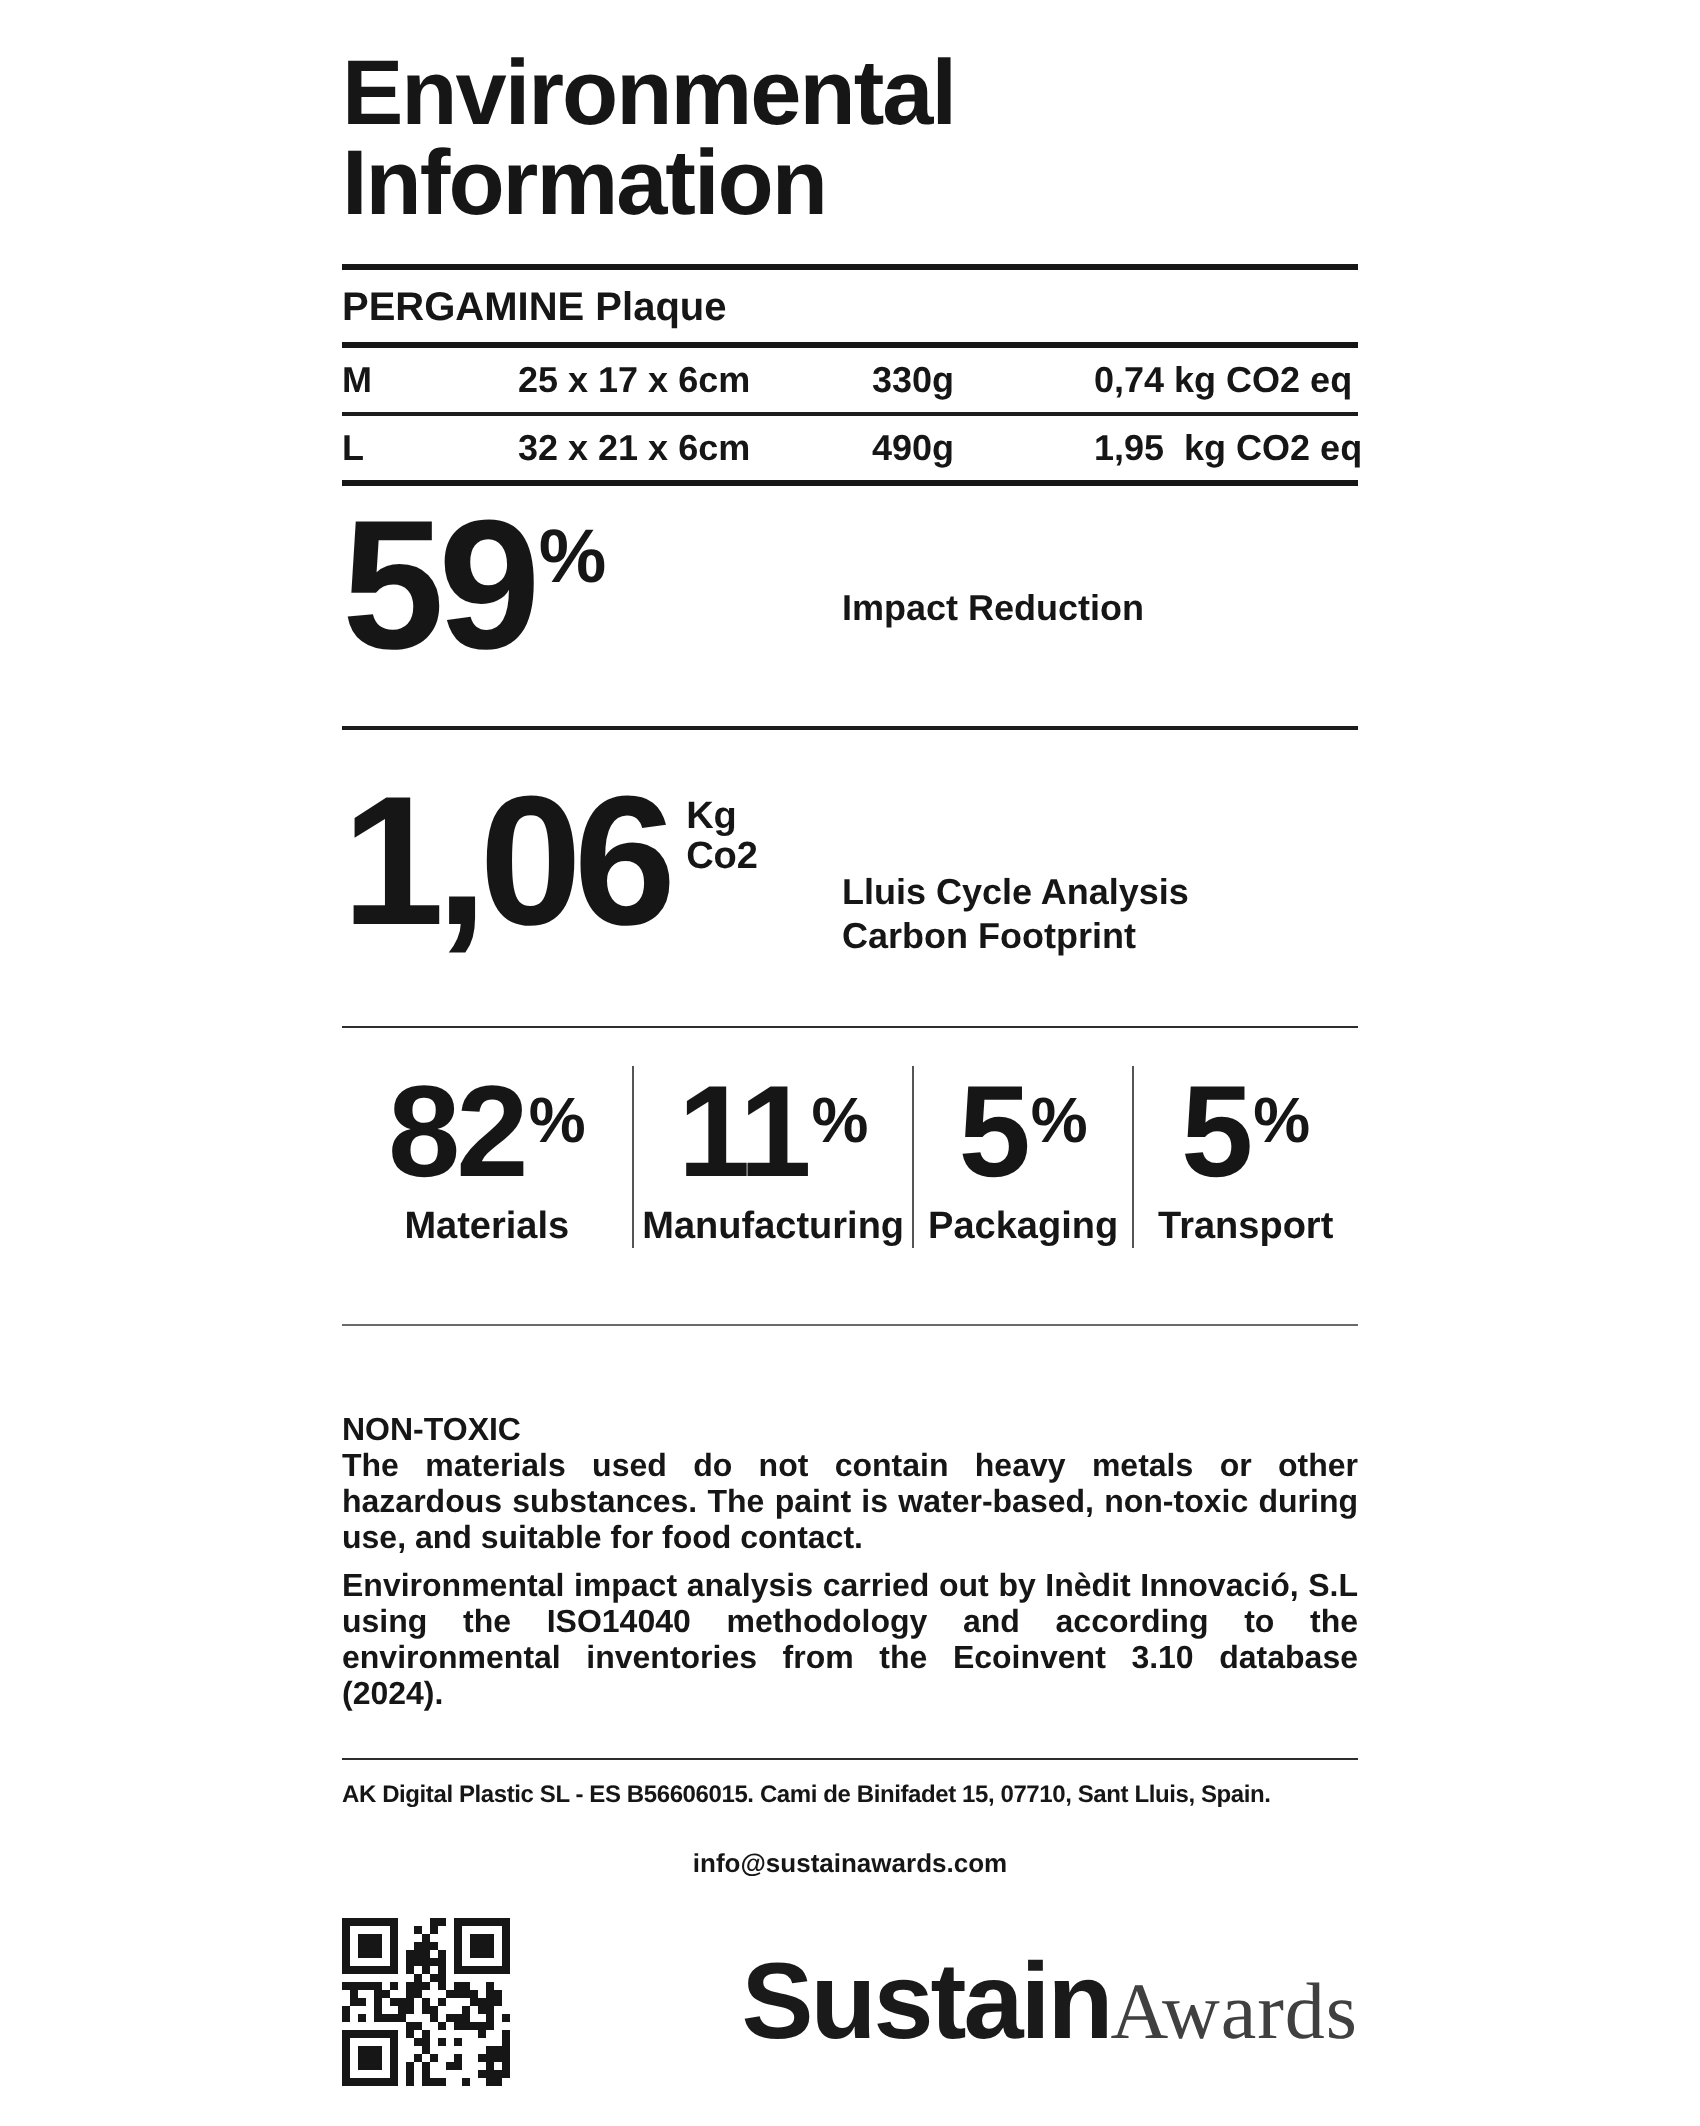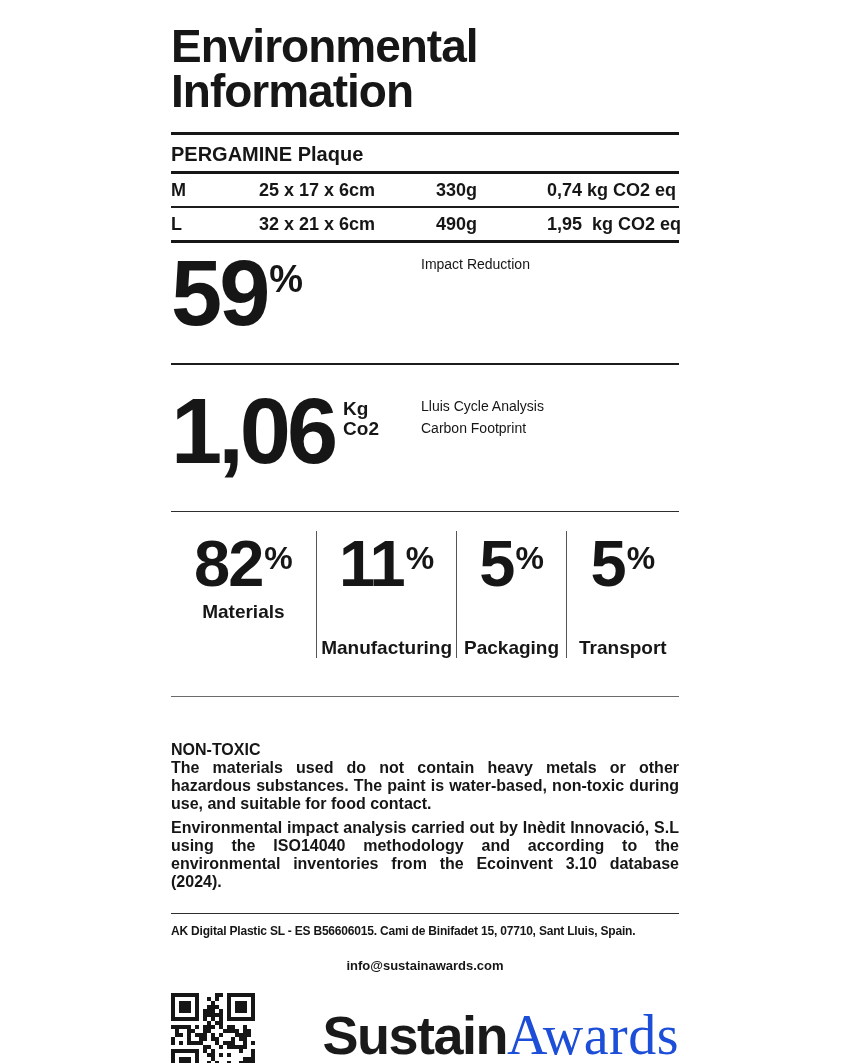--- a/index.html
+++ b/index.html
@@ -31,48 +31,48 @@
 
   
   .stat { display: flex; align-items: flex-start; }
   .stat1 { padding: 4px 0 24px 0; }
   .stat2 { padding: 20px 0 34px 0; }
   .stat-num-col { flex: 0 0 250px; display: flex; align-items: flex-start; }
   .huge { font-size: 92px; line-height: 1; font-weight: 700; letter-spacing: -3px; }
   .huge2 { letter-spacing: -4px; }
   .huge-pct { font-size: 38px; line-height: 1; font-weight: 700; margin-top: 13px; margin-left: 2px; }
   .unit-stack { display: flex; flex-direction: column; font-size: 19px; line-height: 20px; font-weight: 700; margin-left: 9px; margin-top: 14px; }
-  .stat-label { font-size: 14px; line-height: 22px; font-weight: 400; padding-top: 6px; }
+  .stat-label { font-size: 18px; line-height: 22px; font-weight: 700; padding-top: 6px; margin-top: 40px; }
   .stat2 .stat-label { padding-top: 10px; }
 
   
   .breakdown { display: flex; padding: 19px 0 38px 0; }
   .bcell { display: flex; flex-direction: column; align-items: center; justify-content: flex-start; }
-  .bcell + .bcell { border-left: 1.5px solid #555; gap: 36px; }
+  .bcell + .bcell { border-left: 1.5px solid #555; }
   .b0 { flex: 0 0 28.5%; } .b1 { flex: 0 0 27.5%; } .b2 { flex: 0 0 21.3%; } .b3 { flex: 1 1 auto; }
   .bnum { display: flex; align-items: flex-start; }
   .bval { font-size: 65px; line-height: 1; font-weight: 700; letter-spacing: -2px; }
   .bpct { font-size: 32px; line-height: 1; font-weight: 700; margin-top: 11px; margin-left: 2px; }
   .blabel { font-size: 19px; line-height: 20px; font-weight: 700; margin-top: 6px; }
 
   
   .notes { margin-top: 44px; }
   .notes-heading { font-size: 16px; line-height: 18px; font-weight: 700; }
   .notes p { margin: 0; font-size: 16px; line-height: 18px; font-weight: 700; text-align: justify; }
   .notes p + p { margin-top: 6px; }
   .footer-rule { margin-top: 22px; }
 
   
   .address { margin-top: 10px; font-size: 12px; line-height: 14px; font-weight: 700; letter-spacing: -0.2px; white-space: nowrap; }
   .email { margin-top: 20px; text-align: center; font-size: 13px; line-height: 15px; font-weight: 700; }
   .logo-row { margin-top: 20px; display: flex; align-items: center; justify-content: space-between; }
   .qr { width: 84px; height: 84px; flex: 0 0 84px; }
   .logo { display: flex; align-items: baseline; white-space: nowrap; }
   .logo-sans { font-size: 54px; font-weight: 700; letter-spacing: -1.5px; color: #1a1a1a; }
-  .logo-serif { font-family: "Liberation Serif", serif; font-size: 56px; font-weight: 400; letter-spacing: 0.5px; color: #1d4ed8; }
+  .logo-serif { font-family: "Liberation Serif", serif; font-size: 40px; font-weight: 400; letter-spacing: 0.5px; color: #404040; }
 </style>
 </head>
 <body>
 
 <div class="page">
 
   <h1 class="title">
     <div>Environmental</div>
     <div>Information</div>
   </h1>

